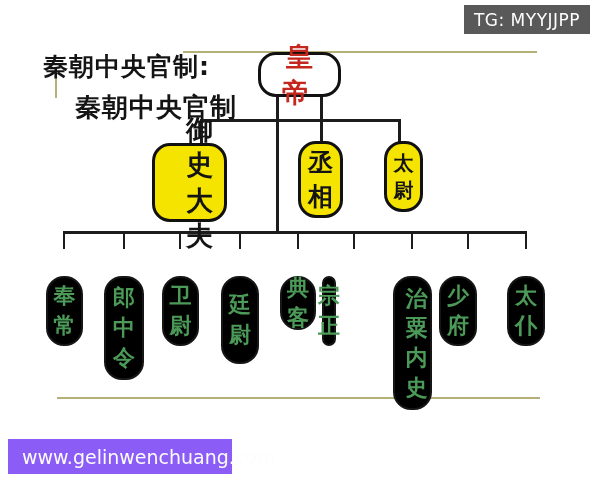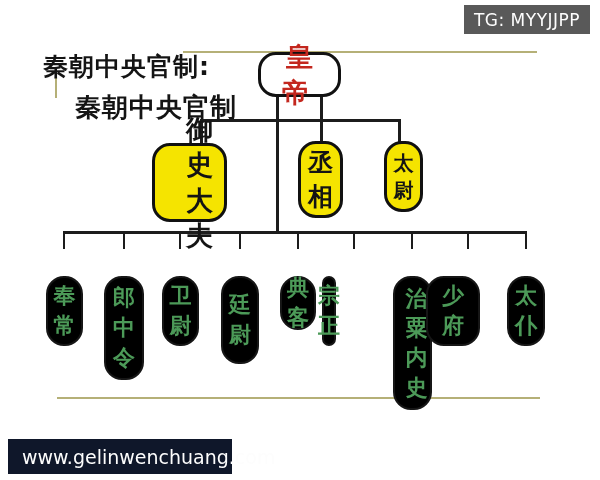--- a/index.html
+++ b/index.html
@@ -9,21 +9,21 @@
   }
   
   .olive{position:absolute;background:#b5b077;}
   #olive-top{left:183px;top:51px;width:354px;height:2px;}
   #olive-tick{left:55px;top:72px;width:2px;height:26px;}
   #olive-bottom{left:57px;top:397px;width:483px;height:2px;}
   
   .gray-badge{position:absolute;display:flex;align-items:center;color:#fdfdfd;}
   #tg-badge{left:464px;top:5px;width:126px;height:29px;background:#595959;
     justify-content:center;font-size:17px;letter-spacing:0.5px;}
-  #watermark{left:8px;top:439px;width:224px;height:35px;background:#0f172a;
+  #watermark{left:8px;top:439px;width:224px;height:35px;background:#8b5cf6;
     padding-left:14px;box-sizing:border-box;font-size:19px;}
   
   .heading{position:absolute;color:#141414;font-weight:bold;white-space:nowrap;}
   #title-main{left:43px;top:50px;font-size:25px;letter-spacing:1px;}
   #title-sub{left:75px;top:90px;font-size:26px;letter-spacing:1px;}
   
   .cline{position:absolute;background:#1c1c1c;}
   #v-emp-left{left:276px;top:97px;width:3px;height:136px;}
   #v-emp-right{left:320px;top:97px;width:3px;height:47px;}
   #h-lords{left:200px;top:119px;width:201px;height:3px;}
@@ -44,21 +44,21 @@
   #chengxiang-box{left:298px;top:141px;width:45px;height:77px;font-size:25px;}
   #taiwei-box{left:384px;top:141px;width:39px;height:71px;font-size:20px;}
   .minister{top:248px;background:#000000;border:2px solid #161616;color:#4c9a58;font-size:22px;margin-top:28px;}
   #m-1{left:46px;width:37px;height:70px;}
   #m-2{left:104px;width:40px;height:104px;}
   #m-3{left:162px;width:37px;height:70px;}
   #m-4{left:221px;width:38px;height:88px;}
   #m-5{left:280px;width:36px;height:54px;}
   #m-6{left:322px;width:14px;height:70px;}
   #m-7{left:393px;width:39px;height:134px;padding-left:8px;}
-  #m-8{left:426px;width:54px;height:70px;}
+  #m-8{left:439px;width:38px;height:70px;}
   #m-9{left:507px;width:38px;height:70px;}
   
   .vtext{display:block;width:1.05em;word-break:break-all;line-height:1.35;margin:0 auto;}
   .wrap2{display:block;width:2.1em;word-break:break-all;line-height:1.3;margin:0 auto;}
 </style>
 </head>
 <body>
 
 <div id="canvas">
 

